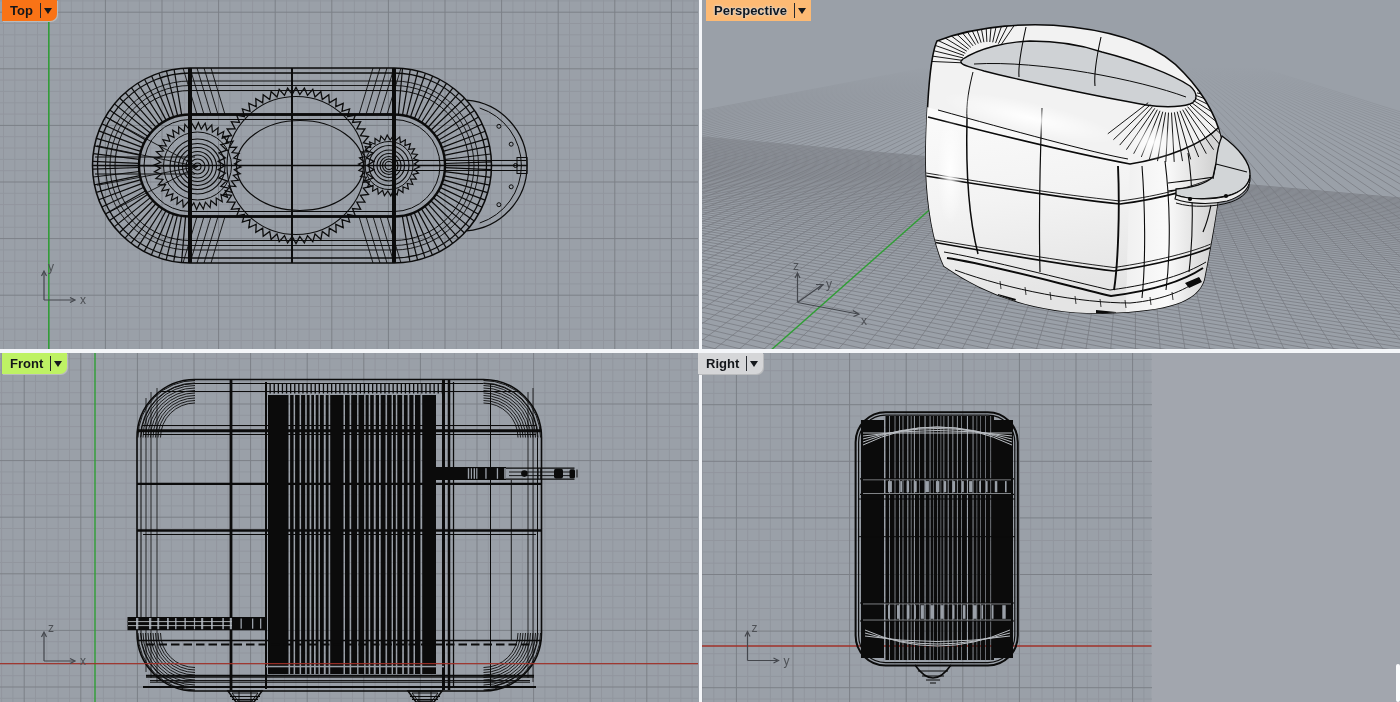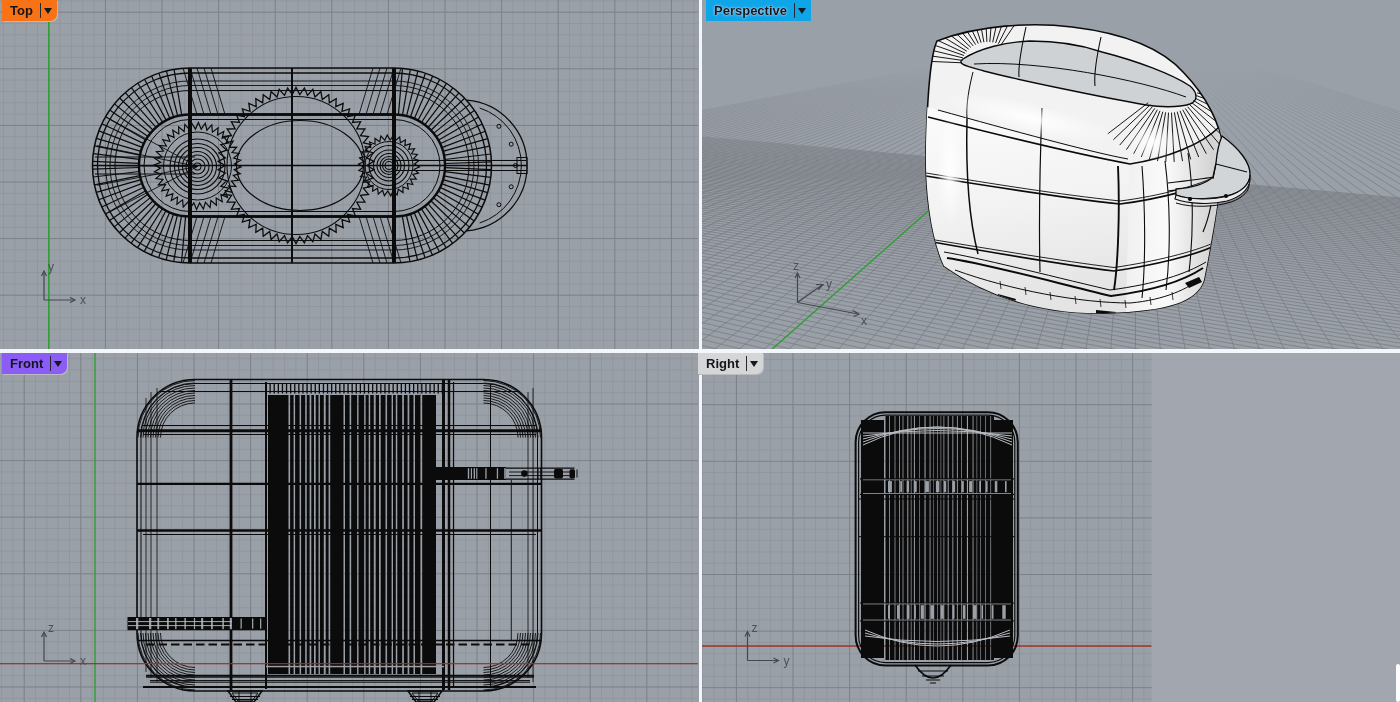--- a/index.html
+++ b/index.html
@@ -272,26 +272,26 @@
       <path d="M745.0 636.5L747.5 631.5L750.0 636.5M773.5 658.0L778.5 660.5L773.5 663.0"></path>
     </g>
     <text x="751.5" y="631.5" font-size="12" fill="#4d5055">z</text>
     <text x="783.5" y="664.5" font-size="12" fill="#4d5055">y</text>
   </svg>
 <div class="tab" style="left:2px;top:0px;background:#f97316;border-radius:0 0 7px 0;box-shadow:1px 1px 0 #b9bbbd;">
     <span>Top</span>
     <span class="sep"></span>
     <span style="width:0;height:0;border-left:4.5px solid transparent;border-right:4.5px solid transparent;border-top:6px solid #15181c;margin-top:1px"></span>
   </div>
-<div class="tab" style="left:706px;top:0px;background:#0ea5e9;text-shadow:0 0 3px #d2e4f8,0 0 1px #bcd6f0;">
+<div class="tab" style="left:706px;top:0px;background:#fdba74;text-shadow:0 0 3px #d2e4f8,0 0 1px #bcd6f0;">
     <span>Perspective</span>
     <span class="sep"></span>
     <span style="width:0;height:0;border-left:4.5px solid transparent;border-right:4.5px solid transparent;border-top:6px solid #15181c;margin-top:1px"></span>
   </div>
-<div class="tab" style="left:2px;top:353px;background:#8b5cf6;border-radius:0 0 7px 0;box-shadow:1px 1px 0 #b9bbbd;">
+<div class="tab" style="left:2px;top:353px;background:#bef264;border-radius:0 0 7px 0;box-shadow:1px 1px 0 #b9bbbd;">
     <span>Front</span>
     <span class="sep"></span>
     <span style="width:0;height:0;border-left:4.5px solid transparent;border-right:4.5px solid transparent;border-top:6px solid #15181c;margin-top:1px"></span>
   </div>
 <div class="tab" style="left:698px;top:353px;background:#d5d6d8;border-radius:0 0 7px 0;box-shadow:1px 1px 0 #b9bbbd;text-align:center;">
     <span>Right</span>
     <span class="sep"></span>
     <span style="width:0;height:0;border-left:4.5px solid transparent;border-right:4.5px solid transparent;border-top:6px solid #15181c;margin-top:1px"></span>
   </div>
 <div style="position:absolute;left:1396px;top:664px;width:4px;height:38px;background:#fdfdfe;border-radius:2px"></div>

